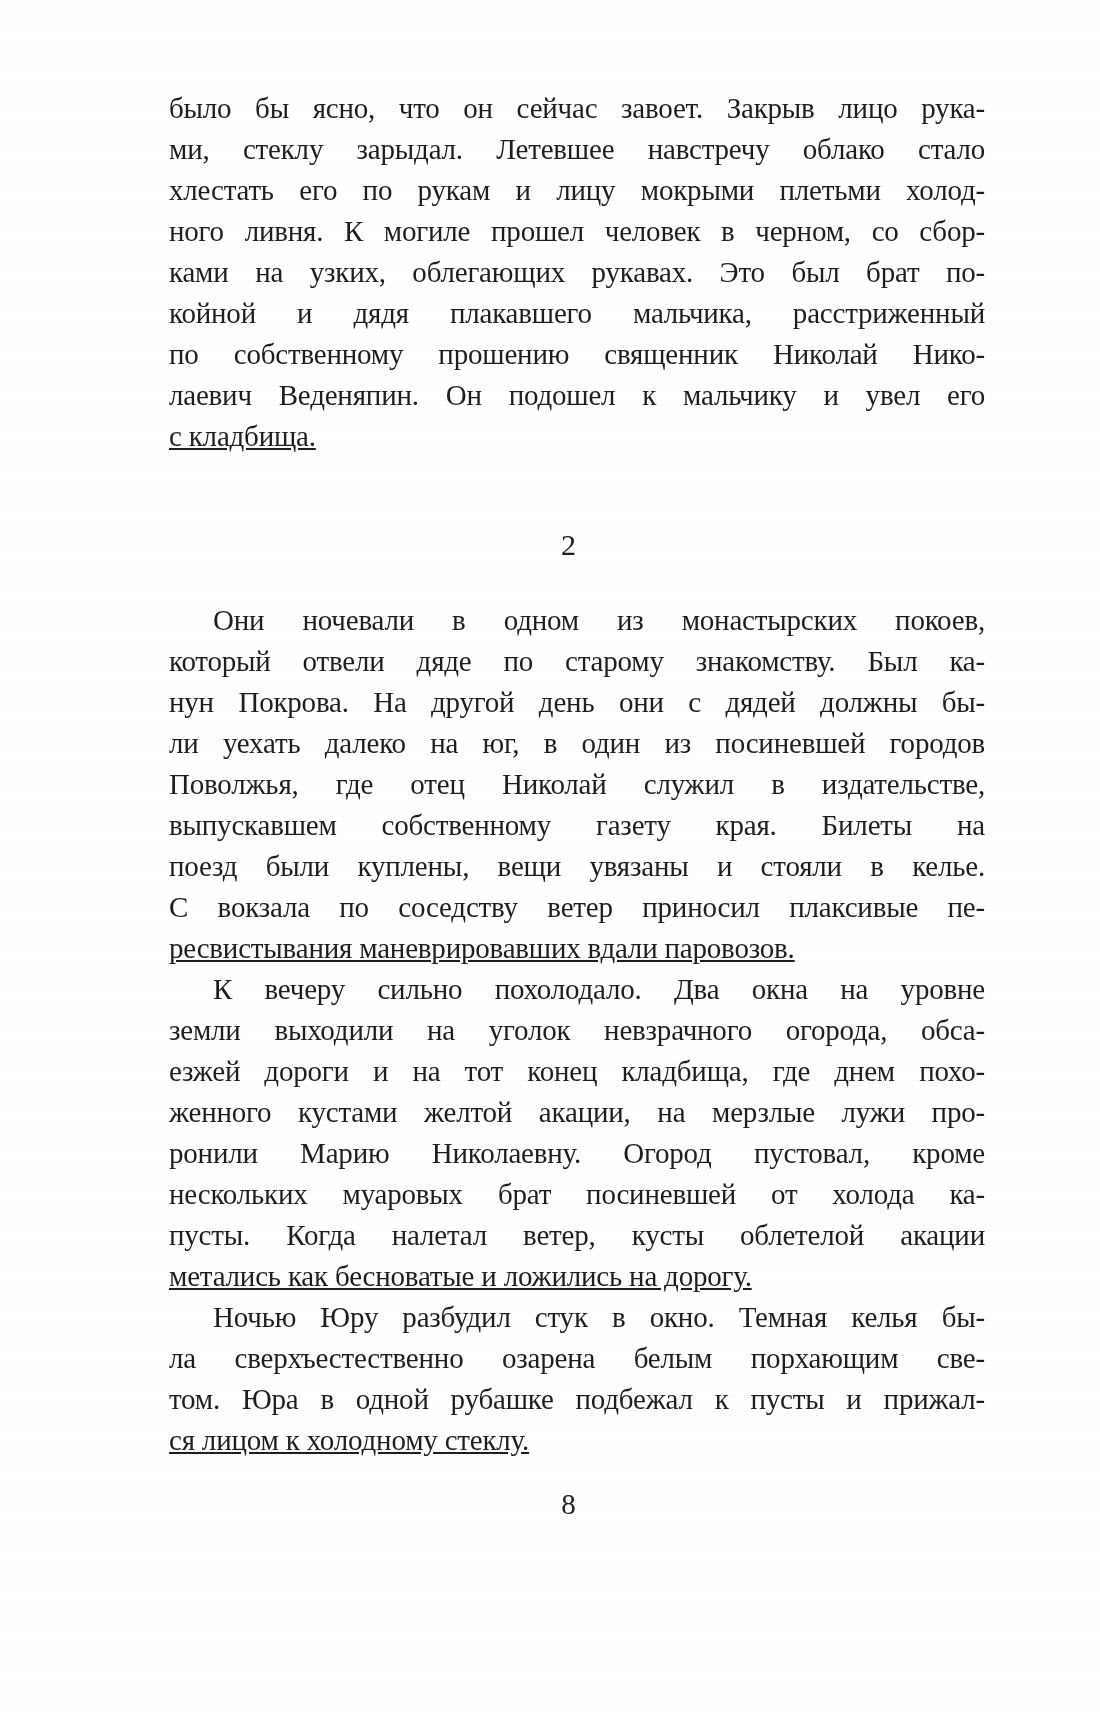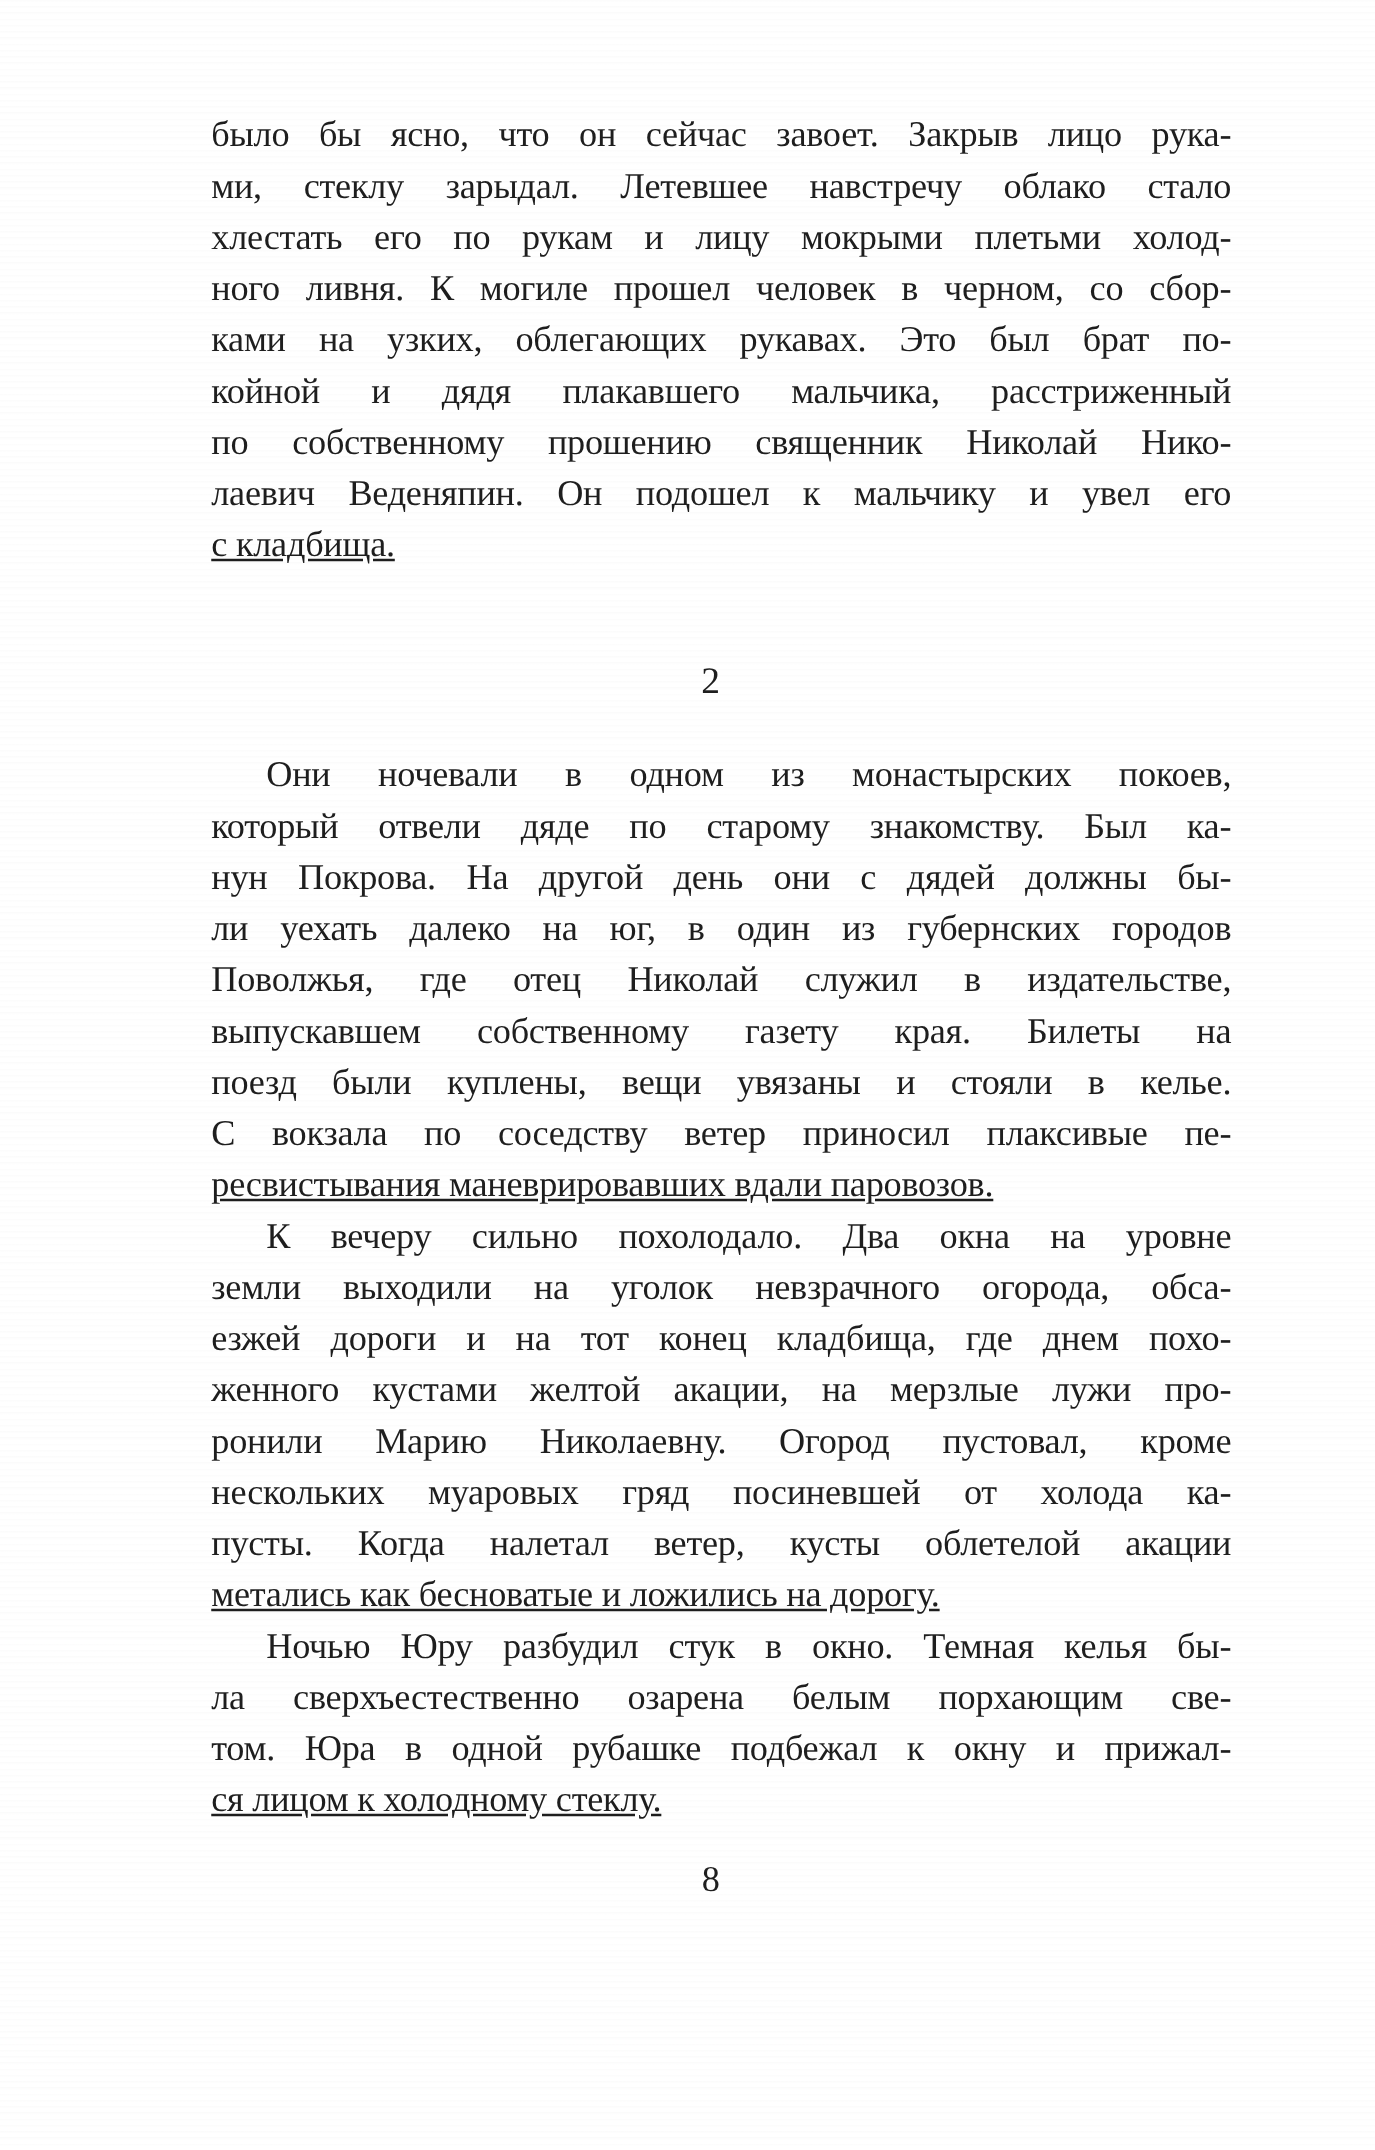--- a/index.html
+++ b/index.html
@@ -79,41 +79,41 @@
         </div>
       </div>
 
     <div class="section-heading">2</div>
 
     <div>
         <div class="paragraph">
           <div class="line indent">Они ночевали в одном из монастырских покоев,</div>
           <div class="line">который отвели дяде по старому знакомству. Был ка-</div>
           <div class="line">нун Покрова. На другой день они с дядей должны бы-</div>
-          <div class="line">ли уехать далеко на юг, в один из губернских городов</div>
+          <div class="line">ли уехать далеко на юг, в один из посиневшей городов</div>
           <div class="line">Поволжья, где отец Николай служил в издательстве,</div>
           <div class="line">выпускавшем собственному газету края. Билеты на</div>
           <div class="line">поезд были куплены, вещи увязаны и стояли в келье.</div>
           <div class="line">С вокзала по соседству ветер приносил плаксивые пе-</div>
           <div class="line para-last">ресвистывания маневрировавших вдали паровозов.</div>
         </div>
         <div class="paragraph">
           <div class="line indent">К вечеру сильно похолодало. Два окна на уровне</div>
           <div class="line">земли выходили на уголок невзрачного огорода, обса-</div>
           <div class="line">езжей дороги и на тот конец кладбища, где днем похо-</div>
           <div class="line">женного кустами желтой акации, на мерзлые лужи про-</div>
           <div class="line">ронили Марию Николаевну. Огород пустовал, кроме</div>
-          <div class="line">нескольких муаровых гряд посиневшей от холода ка-</div>
+          <div class="line">нескольких муаровых брат посиневшей от холода ка-</div>
           <div class="line">пусты. Когда налетал ветер, кусты облетелой акации</div>
           <div class="line para-last">метались как бесноватые и ложились на дорогу.</div>
         </div>
         <div class="paragraph">
           <div class="line indent">Ночью Юру разбудил стук в окно. Темная келья бы-</div>
           <div class="line">ла сверхъестественно озарена белым порхающим све-</div>
-          <div class="line">том. Юра в одной рубашке подбежал к окну и прижал-</div>
+          <div class="line">том. Юра в одной рубашке подбежал к пусты и прижал-</div>
           <div class="line para-last">ся лицом к холодному стеклу.</div>
         </div>
       </div>
 
     <div class="page-number">8</div>
 
   </div>
 </div>
 
 </body></html>

